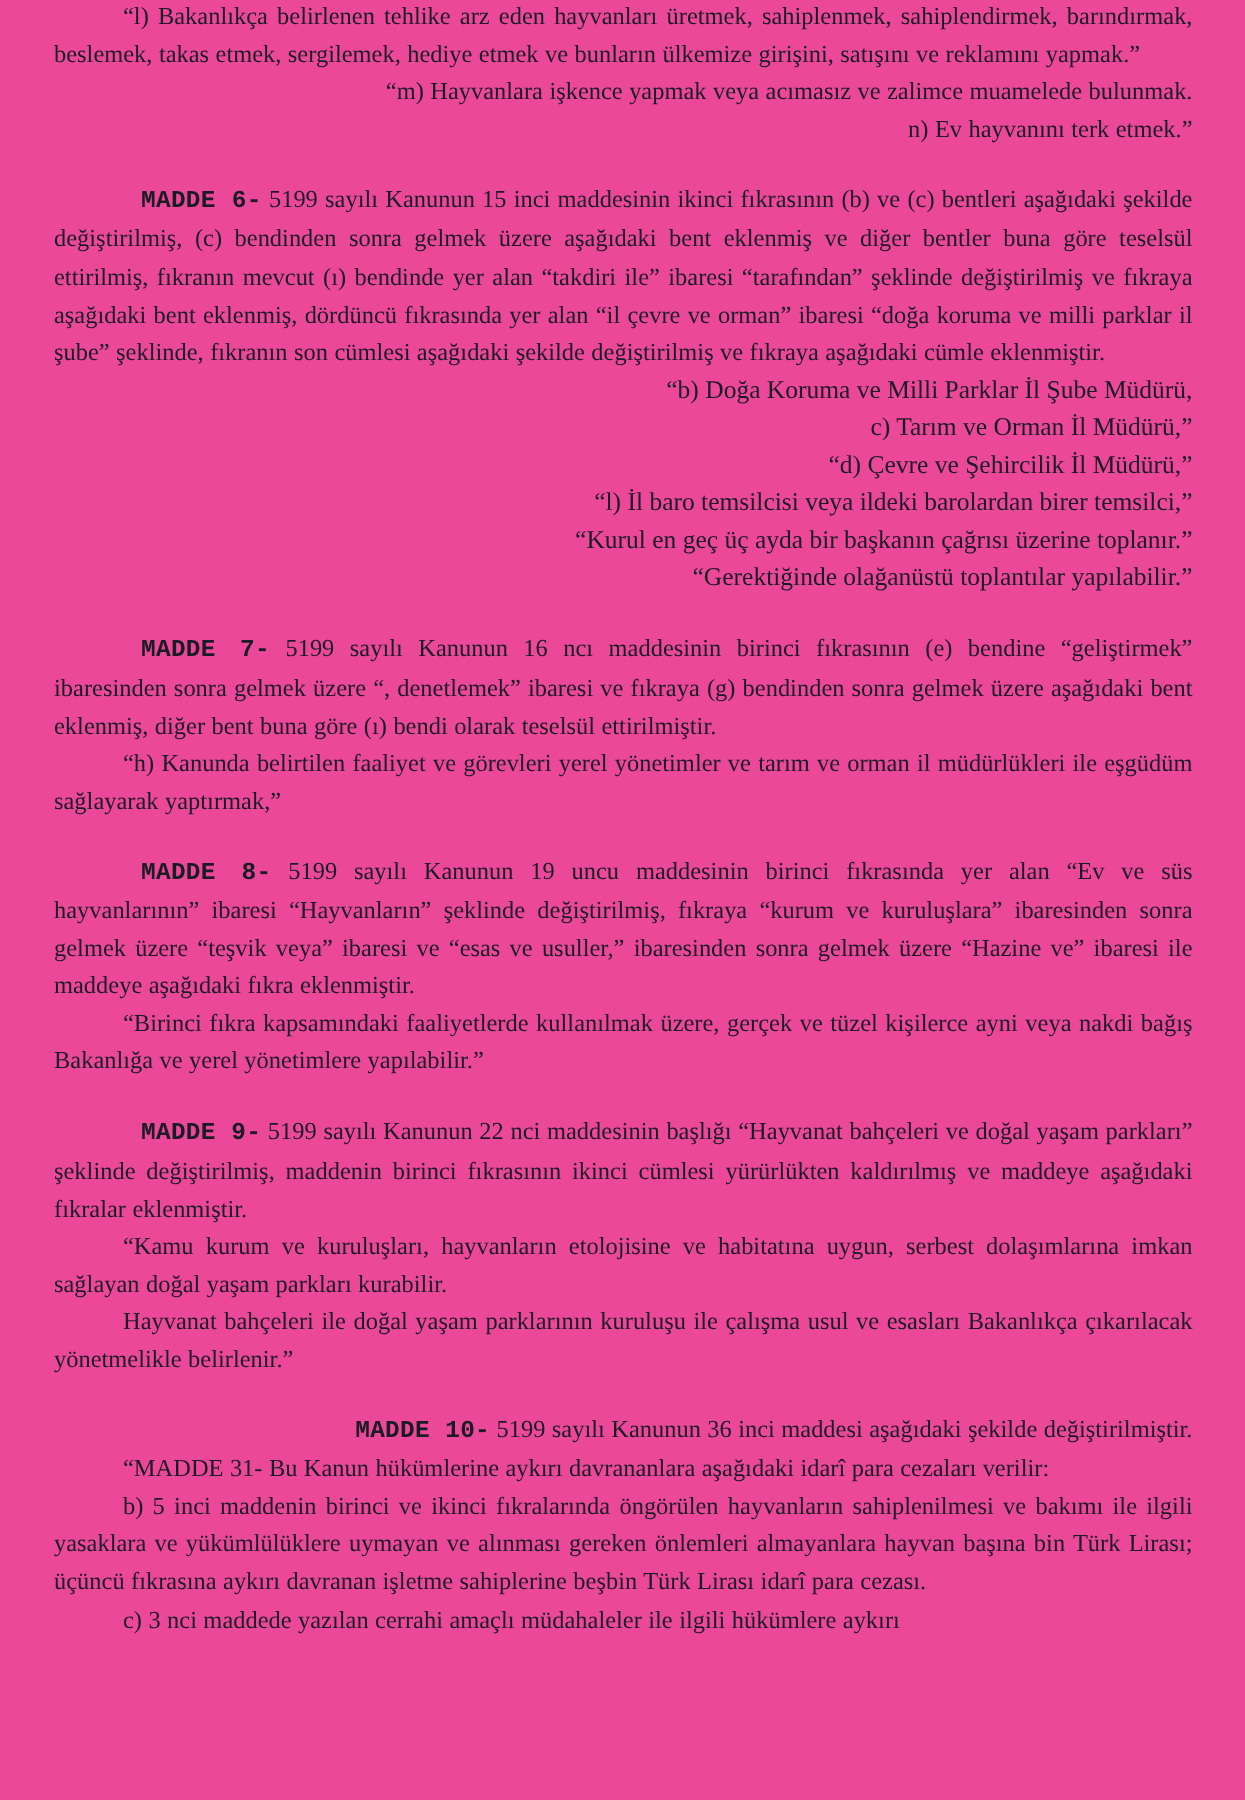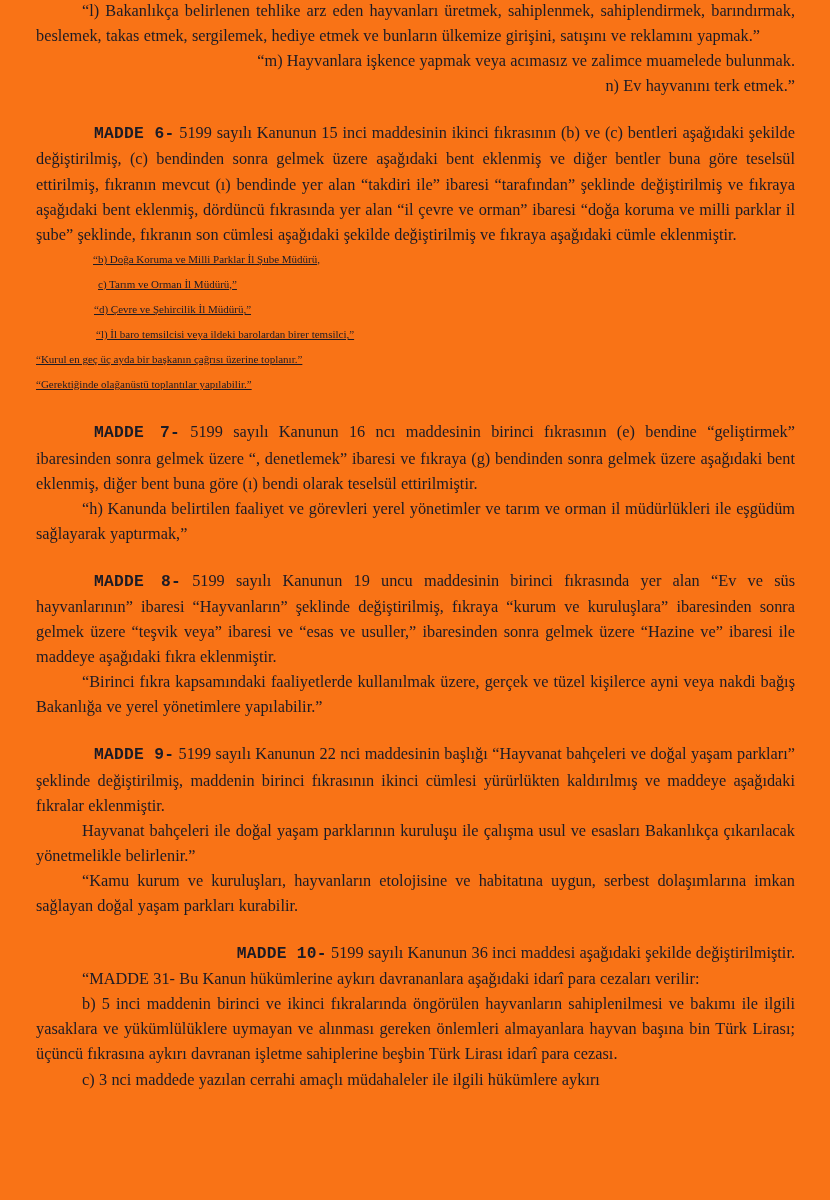--- a/index.html
+++ b/index.html
@@ -15,21 +15,21 @@
     color: #1b1b26;
     overflow: hidden;
   }
 
   .page {
     position: relative;
     width: 830px;
     height: 1200px;
     box-sizing: border-box;
     padding: 0px 35px 0px 36px;
-    background: #f97316;
+    background: #ec4899;
   }
 
   .doc-body {
     position: relative;
     top: -2px;
     width: 759px;
   }
 
   
   .para {
@@ -52,25 +52,24 @@
 
   
   .flush {
     text-align: right;
   }
 
   
   .listrow {
     margin: 0;
     padding: 0;
-    font-size: 11px;
+    font-size: 17px;
     line-height: 25.1px;
-    text-align: left;
+    text-align: right;
     white-space: nowrap;
-    text-decoration: underline;
   }
   .lr-1 { padding-left: 57px; }
   .lr-2 { padding-left: 62px; }
   .lr-3 { padding-left: 58px; }
   .lr-4 { padding-left: 60px; }
   .lr-5 { padding-left: 0px; }
 
   .spacer-block { height: 22px; }
 
   strong.madde {
@@ -114,23 +113,23 @@
     <div class="spacer-block"></div>
 
     <p class="para ind-lg"><strong class="madde">MADDE 8-</strong><span> 5199 sayılı Kanunun 19 uncu maddesinin birinci fıkrasında yer alan “Ev ve süs hayvanlarının” ibaresi “Hayvanların” şeklinde değiştirilmiş, fıkraya “kurum ve kuruluşlara” ibaresinden sonra gelmek üzere “teşvik veya” ibaresi ve “esas ve usuller,” ibaresinden sonra gelmek üzere “Hazine ve” ibaresi ile maddeye aşağıdaki fıkra eklenmiştir.</span></p>
 
     <p class="para ind-md">“Birinci fıkra kapsamındaki faaliyetlerde kullanılmak üzere, gerçek ve tüzel kişilerce ayni veya nakdi bağış Bakanlığa ve yerel yönetimlere yapılabilir.”</p>
 
     <div class="spacer-block"></div>
 
     <p class="para ind-lg"><strong class="madde">MADDE 9-</strong><span> 5199 sayılı Kanunun 22 nci maddesinin başlığı “Hayvanat bahçeleri ve doğal yaşam parkları” şeklinde değiştirilmiş, maddenin birinci fıkrasının ikinci cümlesi yürürlükten kaldırılmış ve maddeye aşağıdaki fıkralar eklenmiştir.</span></p>
 
+    <p class="para ind-md">“Kamu kurum ve kuruluşları, hayvanların etolojisine ve habitatına uygun, serbest dolaşımlarına imkan sağlayan doğal yaşam parkları kurabilir.</p>
+
     <p class="para ind-md">Hayvanat bahçeleri ile doğal yaşam parklarının kuruluşu ile çalışma usul ve esasları Bakanlıkça çıkarılacak yönetmelikle belirlenir.”</p>
-
-    <p class="para ind-md">“Kamu kurum ve kuruluşları, hayvanların etolojisine ve habitatına uygun, serbest dolaşımlarına imkan sağlayan doğal yaşam parkları kurabilir.</p>
 
     <div class="spacer-block"></div>
 
     <p class="para ind-lg flush"><strong class="madde">MADDE 10-</strong><span> 5199 sayılı Kanunun 36 inci maddesi aşağıdaki şekilde değiştirilmiştir.</span></p>
 
     <p class="para ind-md">“MADDE 31- Bu Kanun hükümlerine aykırı davrananlara aşağıdaki idarî para cezaları verilir:</p>
 
 
     <p class="para ind-md">b) 5 inci maddenin birinci ve ikinci fıkralarında öngörülen hayvanların sahiplenilmesi ve bakımı ile ilgili yasaklara ve yükümlülüklere uymayan ve alınması gereken önlemleri almayanlara hayvan başına bin Türk Lirası; üçüncü fıkrasına aykırı davranan işletme sahiplerine beşbin Türk Lirası idarî para cezası.</p>
 

